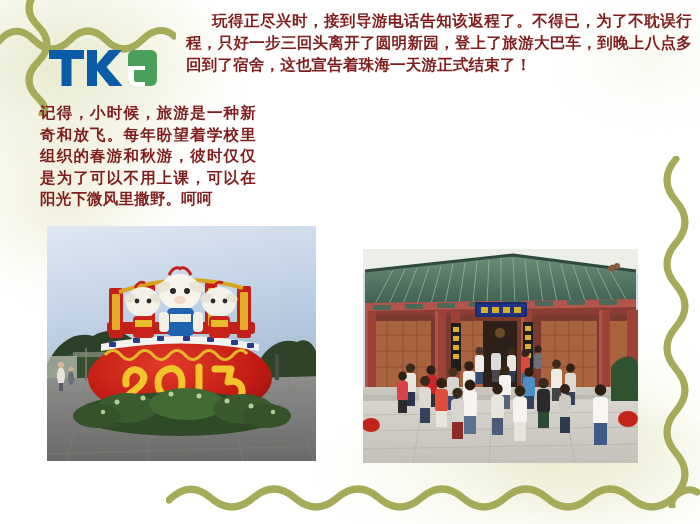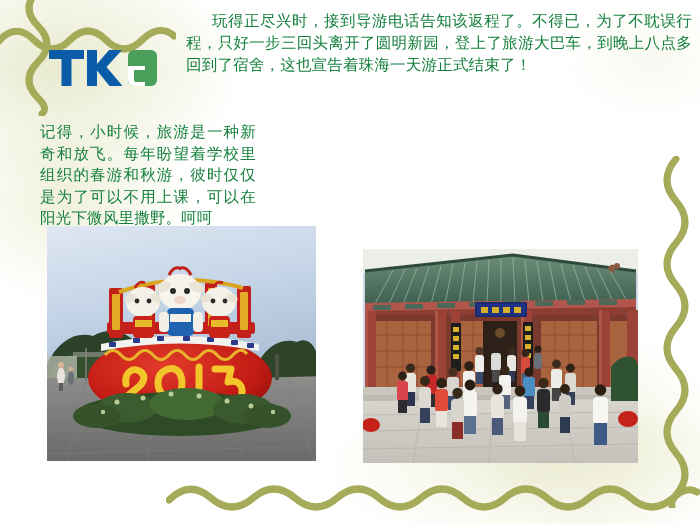--- a/index.html
+++ b/index.html
@@ -83,37 +83,37 @@
     position: absolute;
     left: 48px;
     top: 44px;
     width: 110px;
     height: 46px;
   }
 
   
   .txt {
     position: absolute;
-    color: #15803d;
-    font-weight: normal;
+    color: #7f1d1d;
+    font-weight: bold;
     font-family: "DejaVu Sans", "Liberation Sans", sans-serif;
     letter-spacing: 0.2px;
   }
   #text-top {
     left: 186px;
     top: 10px;
     width: 506px;
     font-size: 15.5px;
     line-height: 22px;
     text-indent: 26px;
     text-align: justify;
   }
   #text-left {
     left: 40px;
-    top: 122px;
+    top: 103px;
     width: 216px;
     font-size: 15.5px;
     line-height: 21.5px;
     text-align: justify;
   }
   #text-right {
     left: 392px;
     top: 97px;
     width: 250px;
     font-size: 15.5px;

